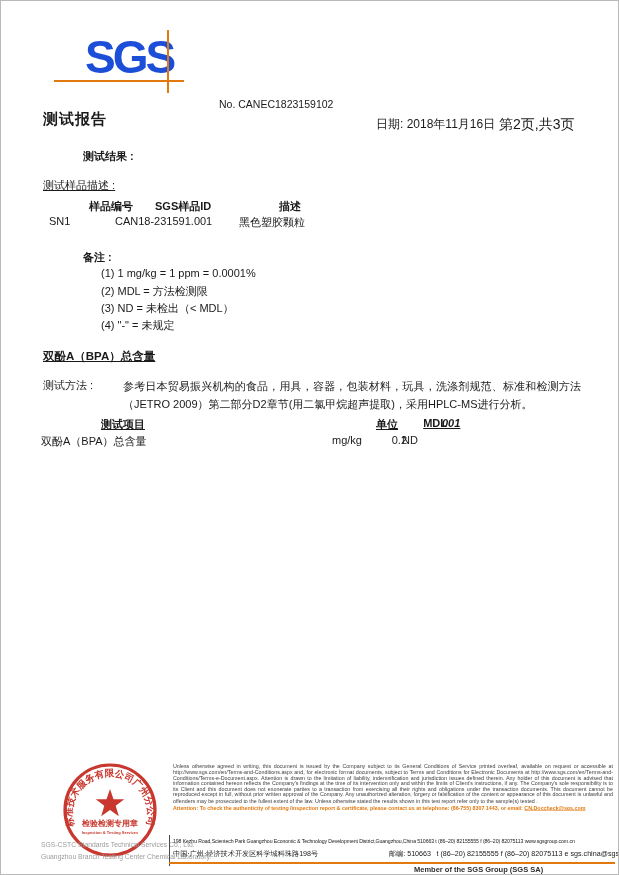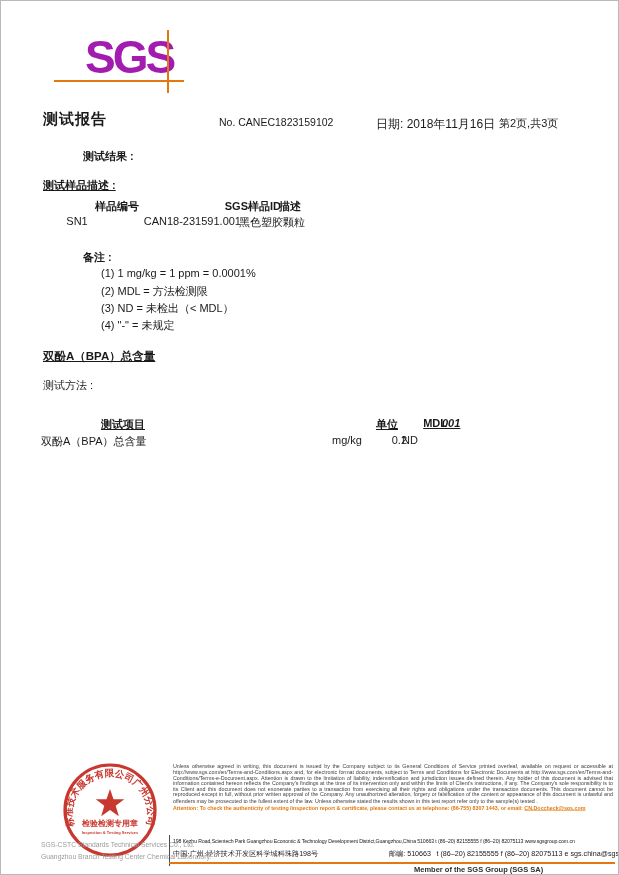--- a/index.html
+++ b/index.html
@@ -9,37 +9,37 @@
     position:relative; width:619px; height:875px; margin:0 auto;
     background:#ffffff; border:1px solid #b9b9b9; overflow:hidden;
     color:#1a1a1a;
   }
   .abs { position:absolute; }
   .u { text-decoration:underline; }
   .b { font-weight:bold;margin-left:40px; }
   .i { font-style:italic; }
 
   
-  .logo-text { left:84px; top:33px; font-size:46px; font-weight:bold; letter-spacing:-3px; color:#a21caf; line-height:1; }
+  .logo-text { left:84px; top:33px; font-size:46px; font-weight:bold; letter-spacing:-3px; color:#1d4ed8; line-height:1; }
   .logo-hline { left:53px; top:79px; width:130px; height:2px; background:#e2790f; }
   .logo-vline { left:166px; top:29px; width:2px; height:63px; background:#e2790f; }
 
   .doc-title { left:42px; top:109px; font-size:15px; font-weight:bold; letter-spacing:1px; }
-  .report-no { left:218px; top:115px; font-size:10.5px; }
+  .report-no { left:218px; top:97px; font-size:10.5px; }
   .report-date { left:375px; top:115px; font-size:12px; }
-  .page-ind { left:498px; top:115px; font-size:11px; }
+  .page-ind { left:498px; top:115px; font-size:14px; }
 
   .lbl { font-size:11px; }
   .results-label { left:42px; top:148px; }
-  .sample-desc-label { left:42px; top:177px; font-weight:bold; text-decoration:underline; }
+  .sample-desc-label { left:42px; top:177px; font-weight:normal; text-decoration:underline; }
 
   .sample-head { top:198px; }
   .sample-row  { top:214px; }
-  .sc1 { left:40px;  width:72px;  text-align:center; }
-  .sc2 { left:114px; width:126px; text-align:right; }
+  .sc1 { left:48px;  width:72px;  }
+  .sc2 { left:114px; width:126px; text-align:left; }
   .sc3 { left:238px; width:170px; text-align:left; }
   .cell { position:absolute; font-size:11px; }
 
   .remarks-label { left:42px; top:249px; }
   .remark { left:100px; font-size:11px; }
   .rm0 { top:266px;text-align:center; } .rm1 { top:283px; } .rm2 { top:300px; } .rm3 { top:317px; }
 
   .bpa-title { left:42px; top:348px; font-size:11.5px; font-weight:bold; text-decoration:underline; }
   .method-label { left:42px; top:377px; }
   .method-text { left:122px; top:376px; width:458px; font-size:11px; line-height:18px; text-align:justify; }
@@ -97,20 +97,21 @@
   </div>
 
   <div class="abs lbl b remarks-label">备注 :</div>
   <div class="abs remark rm0">(1) 1 mg/kg = 1 ppm = 0.0001%</div>
   <div class="abs remark rm1">(2) MDL = 方法检测限</div>
   <div class="abs remark rm2">(3) ND = 未检出（&lt; MDL）</div>
   <div class="abs remark rm3">(4) "-" = 未规定</div>
 
   <div class="abs bpa-title">双酚A（BPA）总含量</div>
   <div class="abs lbl test-method-label method-label">测试方法 :</div>
+  <div class="abs method-text">参考日本贸易振兴机构的食品，用具，容器，包装材料，玩具，洗涤剂规范、标准和检测方法（JETRO 2009）第二部分D2章节(用二氯甲烷超声提取)，采用HPLC-MS进行分析。</div>
 
   <div>
     <span class="cell u b res-head rc-item-h">测试项目</span>
     <span class="cell u b res-head rc-unit">单位</span>
     <span class="cell u b res-head rc-mdl">MDL</span>
     <span class="cell u b i res-head rc-val">001</span>
     <span class="cell res-row rc-item">双酚A（BPA）总含量</span>
     <span class="cell res-row rc-unit">mg/kg</span>
     <span class="cell res-row rc-mdl">0.2</span>
     <span class="cell res-row rc-val">ND</span>

